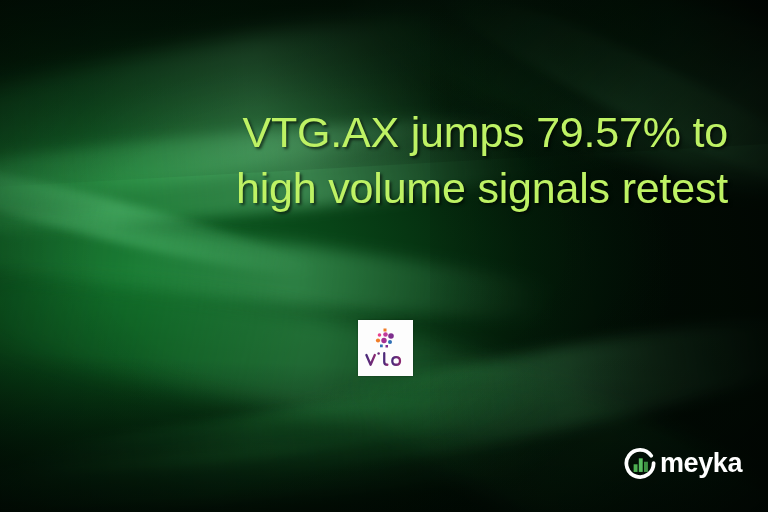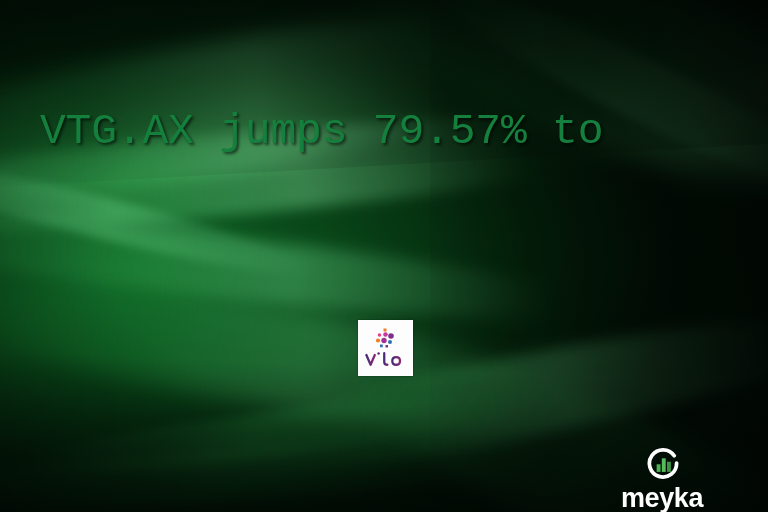--- a/index.html
+++ b/index.html
@@ -96,29 +96,28 @@
     inset: 0;
     background: radial-gradient(ellipse 86% 82% at 42% 48%, rgba(0,0,0,0) 34%, rgba(0,0,0,0.30) 74%, rgba(0,0,0,0.62) 100%);
   }
 
   
   .headline {
     position: absolute;
     left: 0;
     right: 0;
     top: 104px;
-    text-align: left;
-    color: #15803d;
+    text-align: right;
+    color: #bef264;
     font-size: 43px;
     line-height: 56px;
     font-weight: 400;
     letter-spacing: -0.2px;
     text-shadow: 2px 2px 3px rgba(0,0,0,0.62);
     padding: 0 40px;
-    font-family: Liberation Mono, monospace;
   }
   .headline .ln { display: block; white-space: nowrap; }
 
   
   .vita-logo {
     position: absolute;
     left: 358px;
     top: 320px;
     width: 55px;
     height: 56px;
@@ -133,21 +132,20 @@
   .vita-word { width: 42px; height: 17px; display: block; }
 
   
   .meyka {
     position: absolute;
     left: 623px;
     top: 446px;
     display: flex;
     align-items: center;
     gap: 5px;
-    flex-direction: column;
   }
   .meyka-mark { width: 34px; height: 34px; display: block; }
   .meyka-word {
     color: #ffffff;
     font-size: 27px;
     font-weight: 700;
     letter-spacing: -0.4px;
     line-height: 1;
     margin-left: -2px;
   }
@@ -169,20 +167,21 @@
   <div class="streak s8"></div>
   <div class="streak s9"></div>
   <div class="streak s10"></div>
   <div class="bg-dark-top"></div>
   <div class="bg-dark-bottom"></div>
   <div class="bg-dark-right"></div>
   <div class="vignette"></div>
 
   <div class="headline">
     <span class="ln">VTG.AX jumps 79.57% to</span>
+    <span class="ln">high volume signals retest</span>
   </div>
 
   <div class="vita-logo">
     <svg class="vita-dots" viewBox="0 0 56 44">
       <rect x="23" y="1" width="6" height="6" fill="#f07d28"></rect>
       <circle cx="15" cy="14" r="3.6" fill="#e8428f"></circle>
       <circle cx="27" cy="13" r="4.6" fill="#c0399b"></circle>
       <circle cx="38" cy="16" r="5.6" fill="#7e2f8e"></circle>
       <circle cx="12" cy="25" r="4.2" fill="#f07d28"></circle>
       <circle cx="24" cy="25" r="5.4" fill="#a32f92"></circle>

